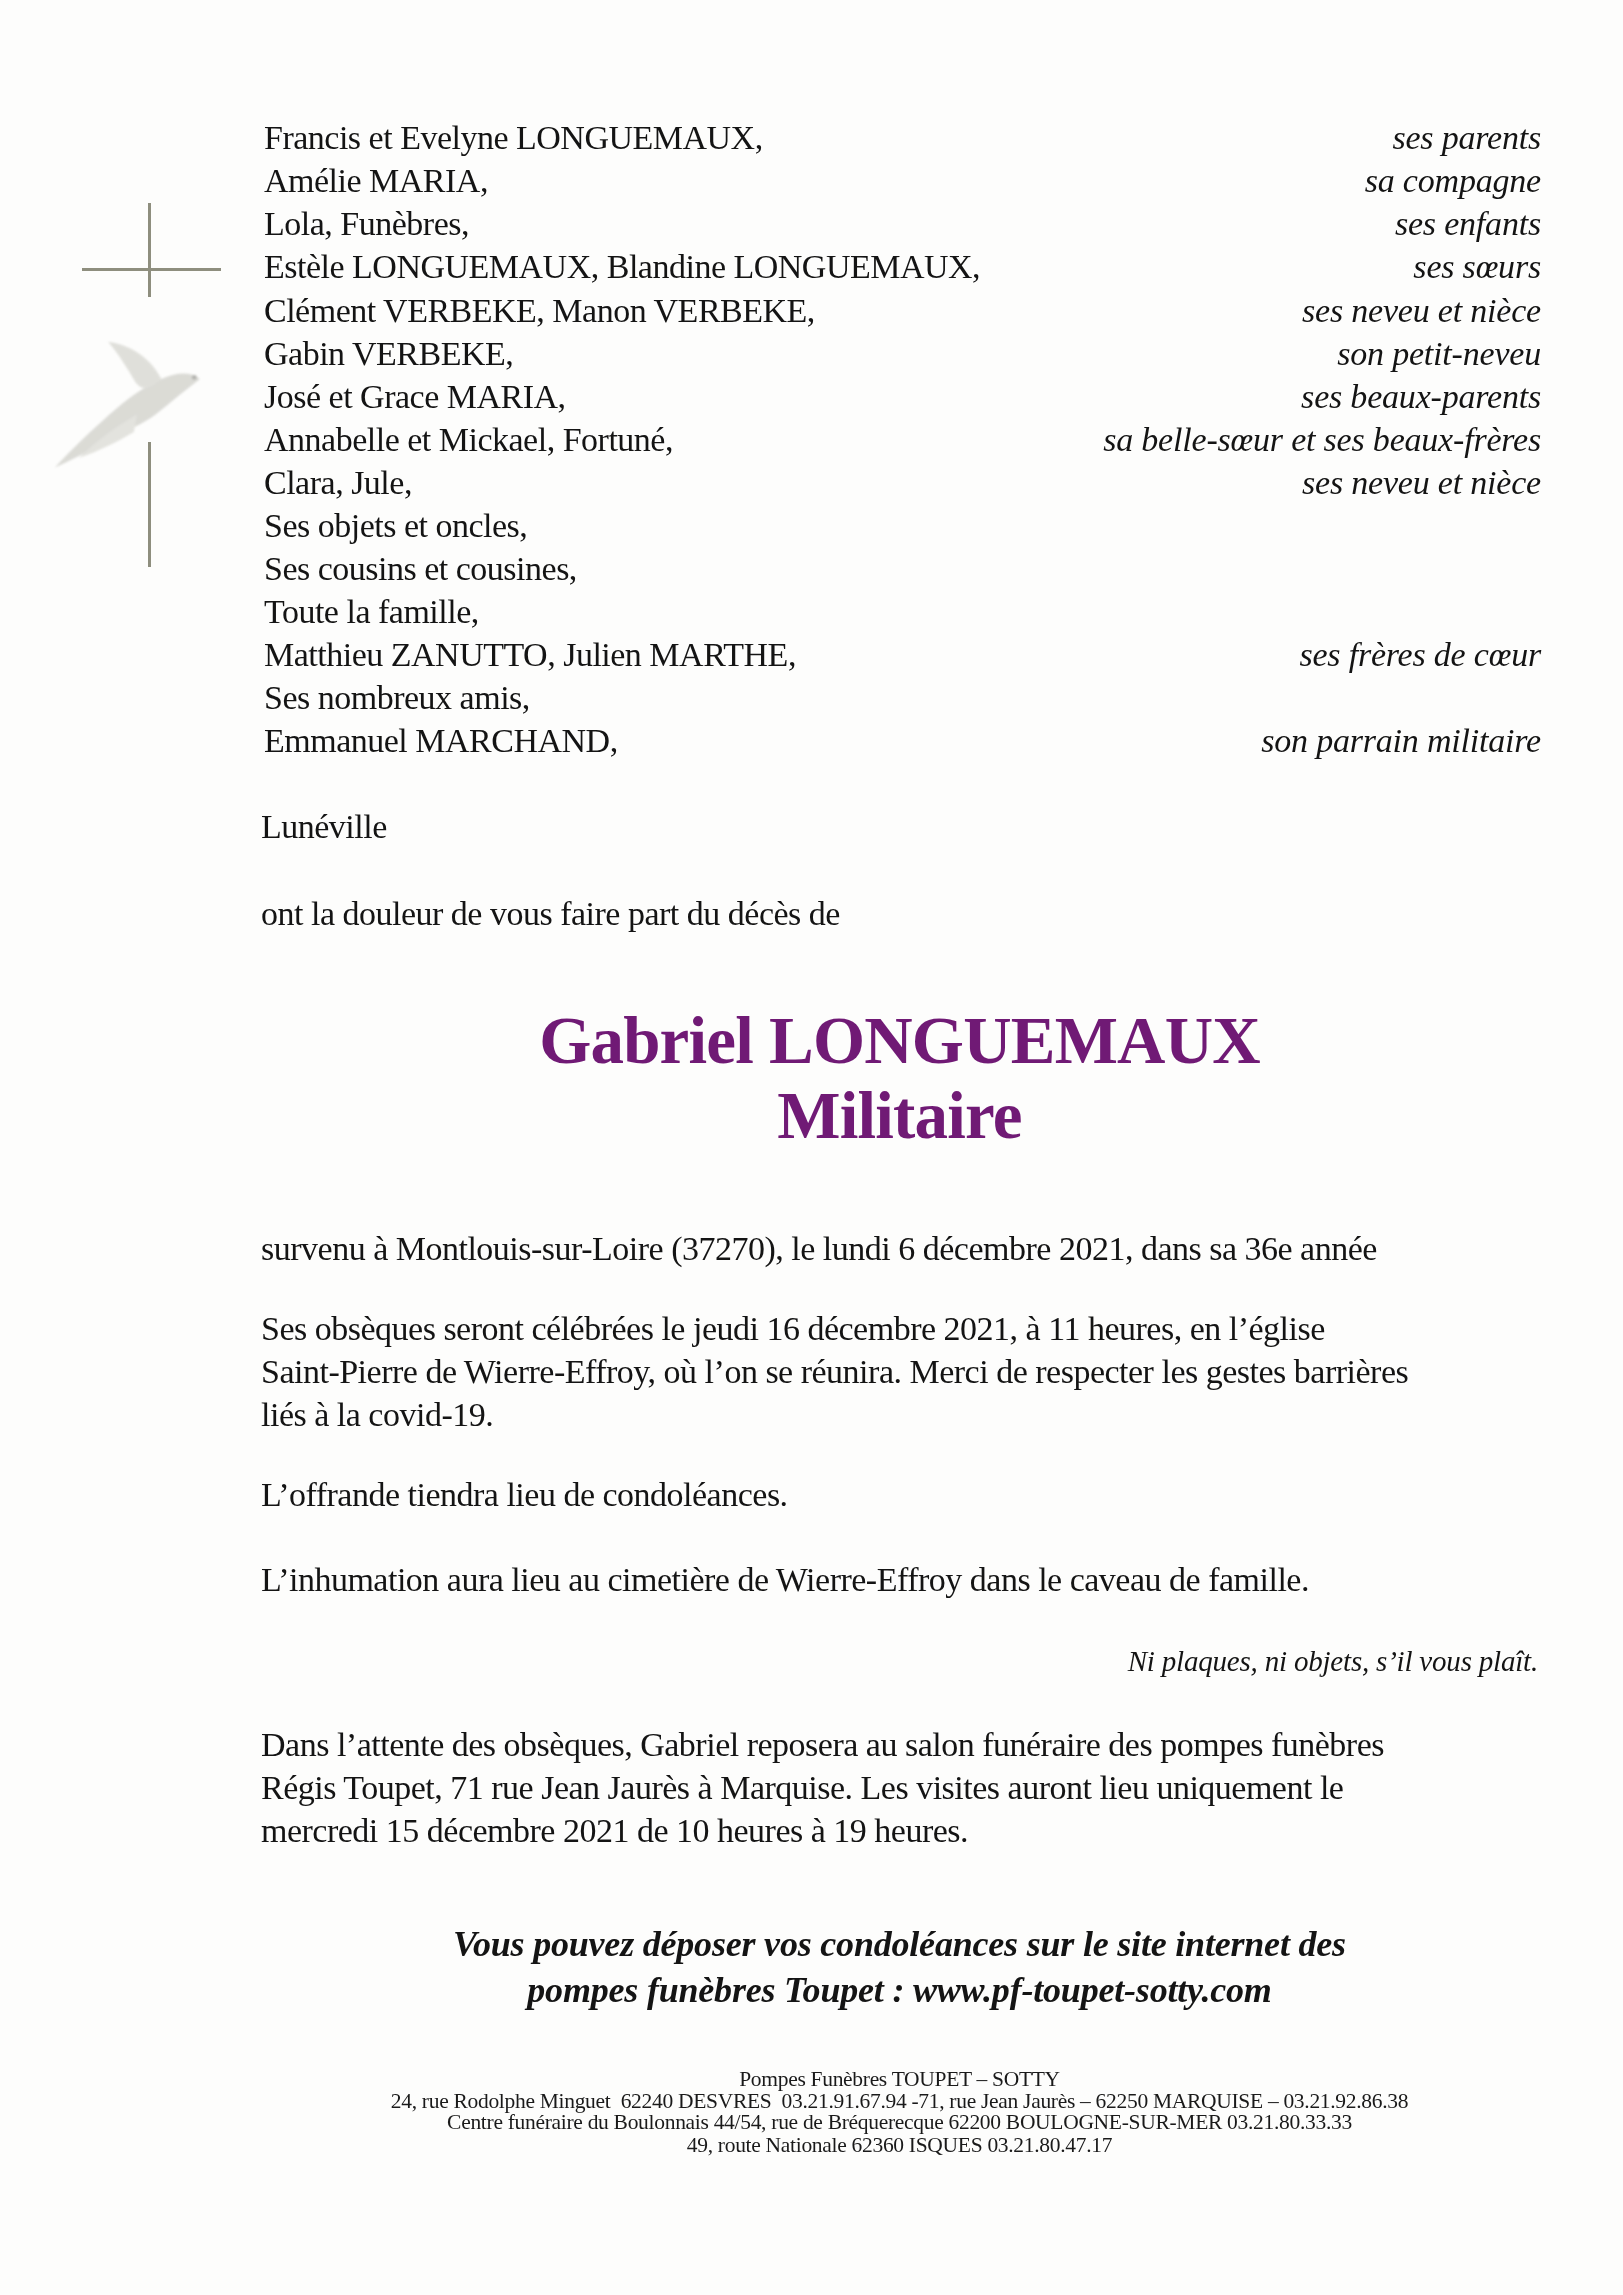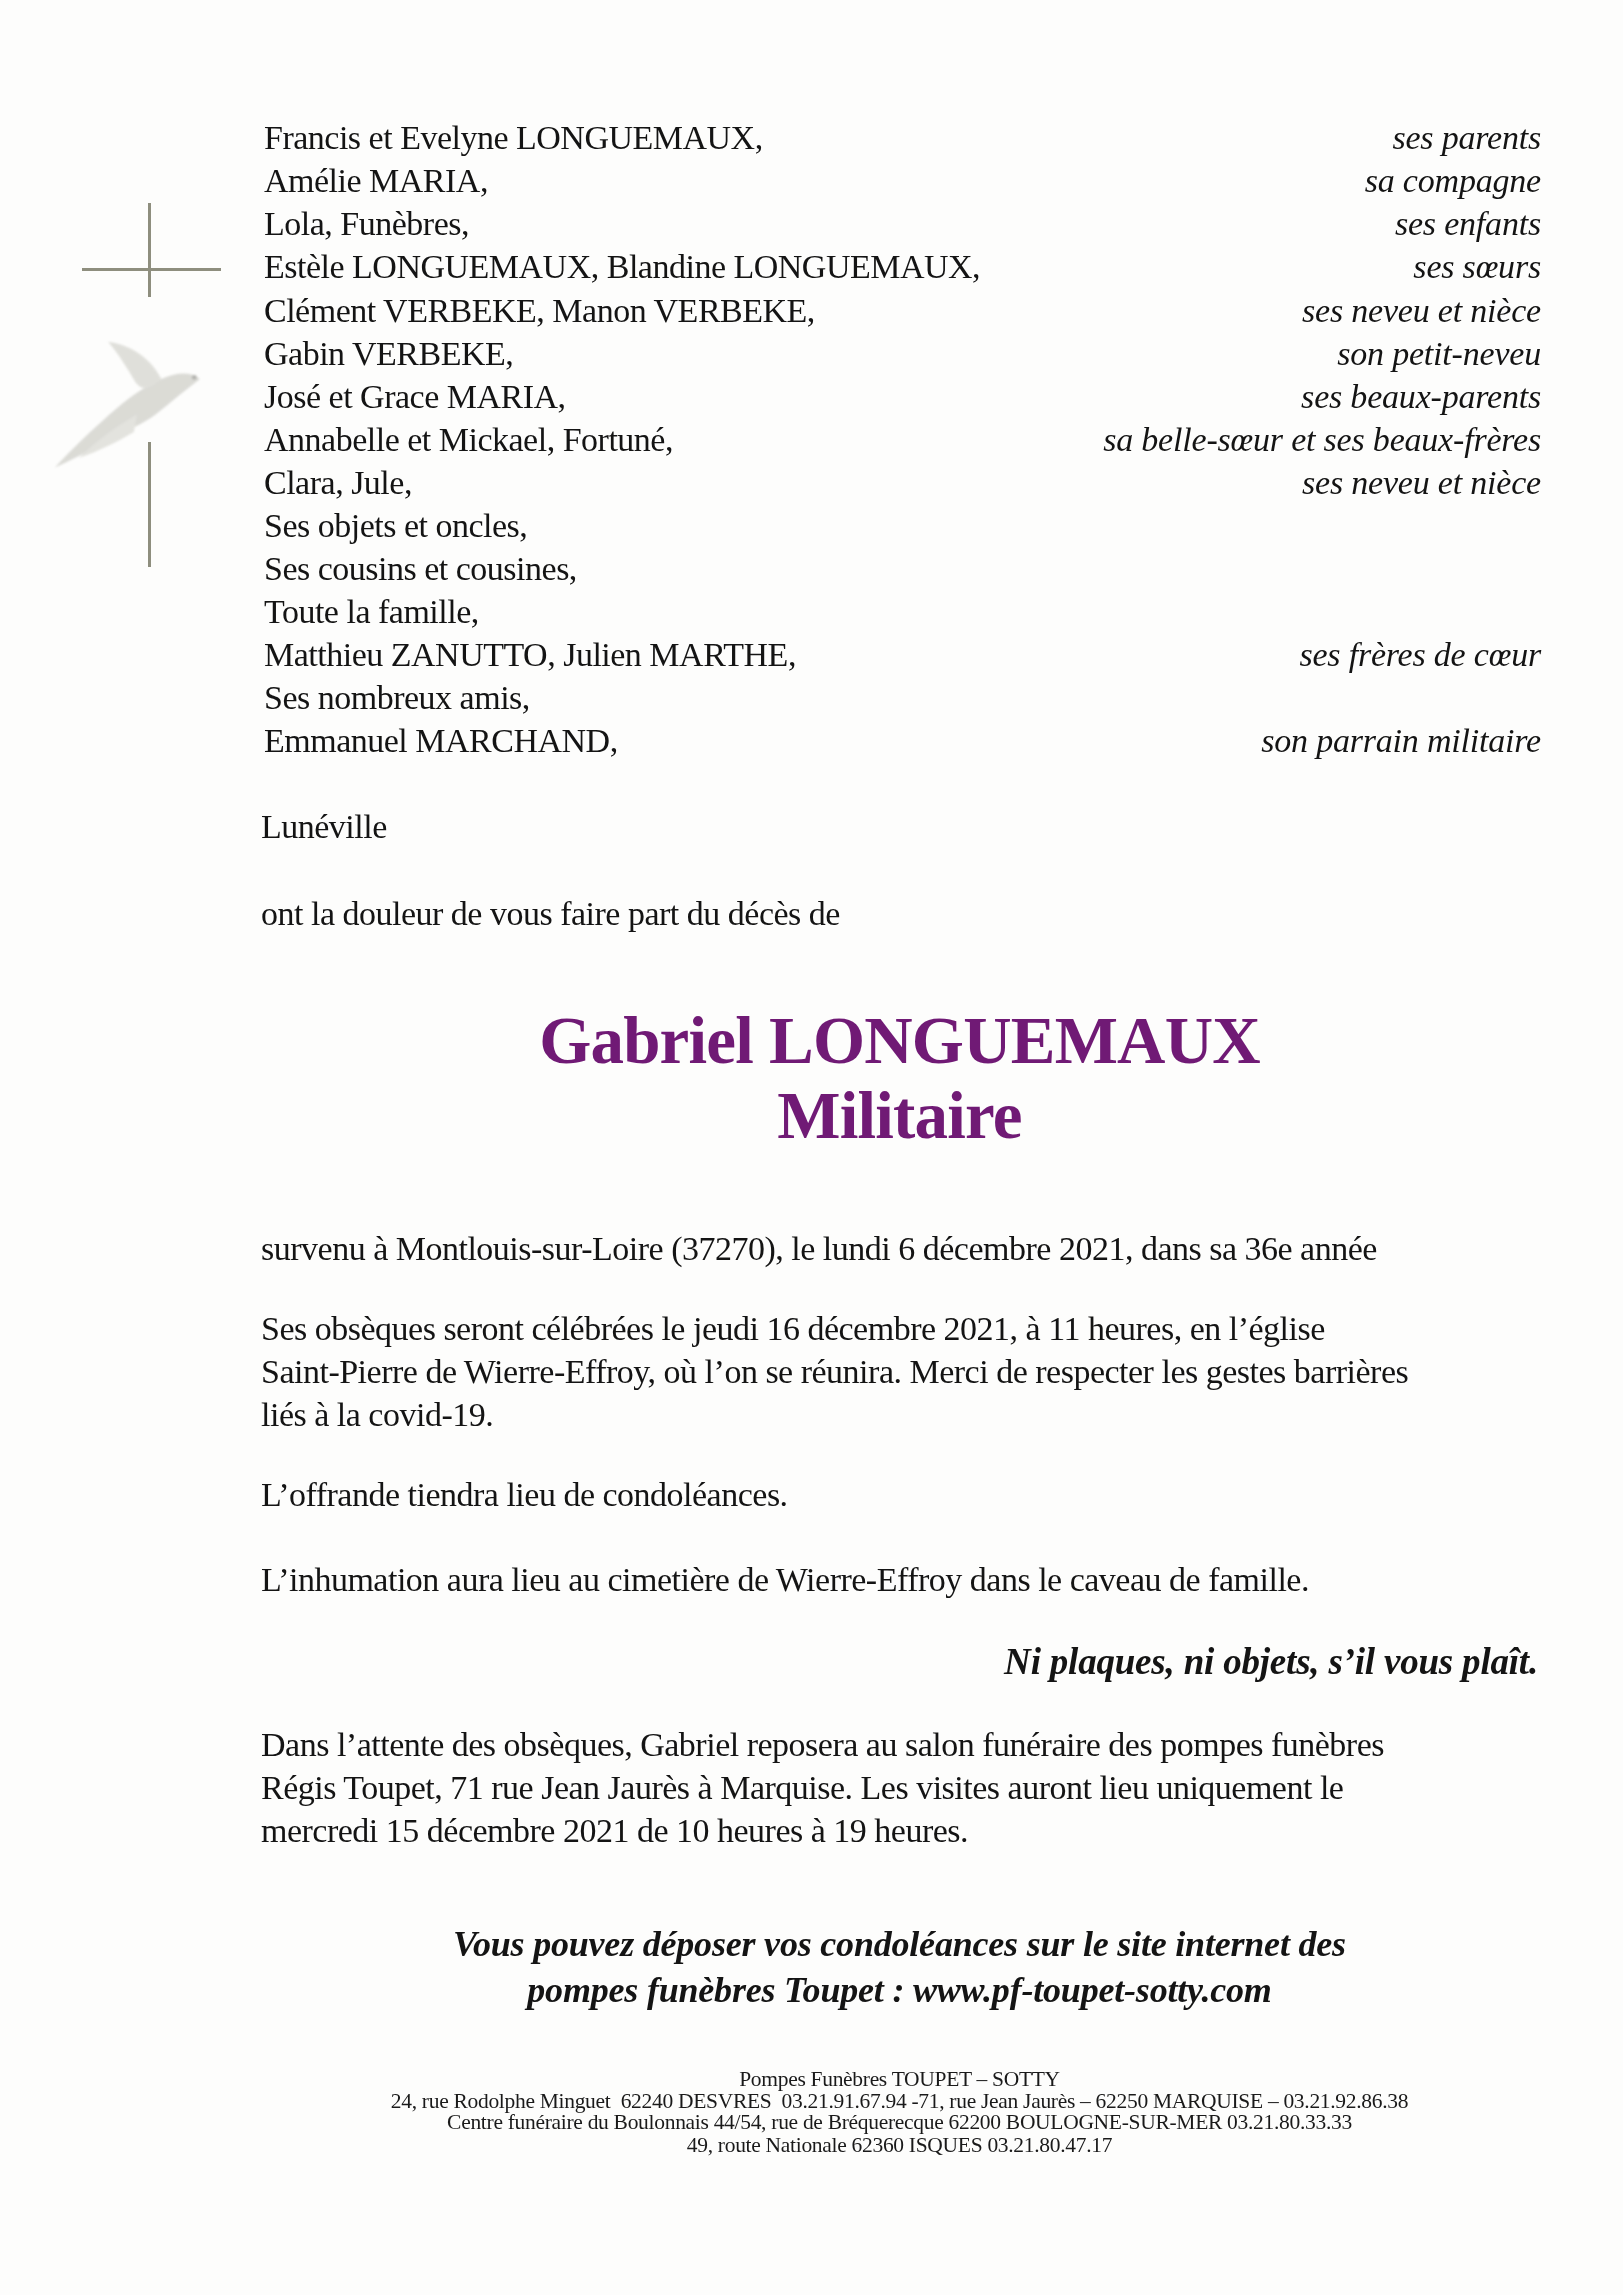--- a/index.html
+++ b/index.html
@@ -28,22 +28,22 @@
   }
 
   .title-block {
     position:absolute; left:261px; top:1003px; width:1277px;
     text-align:center; font-weight:bold; font-size:67px; line-height:75px;
     letter-spacing:-0.8px; color:#701a75;
   }
 
   .noplaques {
     position:absolute; left:261px; top:1640px; width:1277px;
-    text-align:right; font-weight:bold; font-style:italic;
-    font-size:37px; line-height:43px; white-space:pre; letter-spacing:-0.2px;
+    text-align:right; font-weight:normal; font-style:italic;
+    font-size:29px; line-height:43px; white-space:pre; letter-spacing:-0.2px;
   }
 
   .condolence {
     position:absolute; left:261px; width:1277px; text-align:center;
     font-weight:bold; font-style:italic; font-size:36px; line-height:45px;
     white-space:pre; letter-spacing:-0.2px;
   }
 
   .footer-line {
     position:absolute; left:261px; width:1277px; text-align:center;

